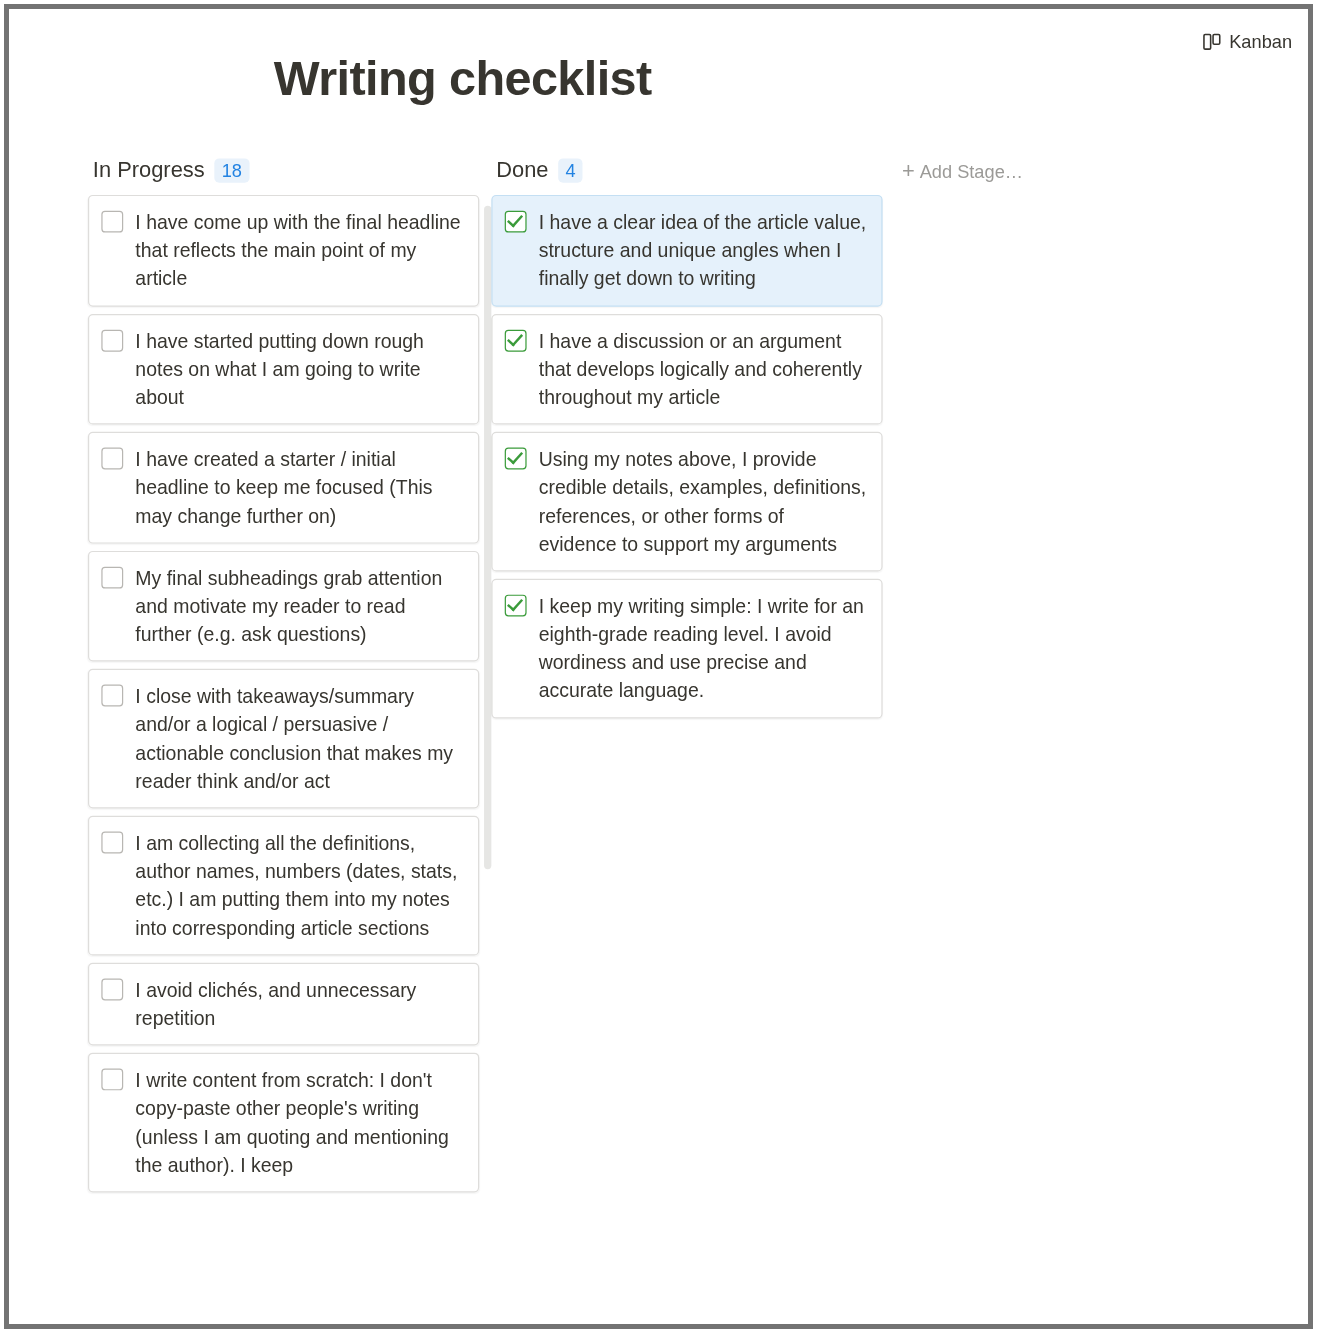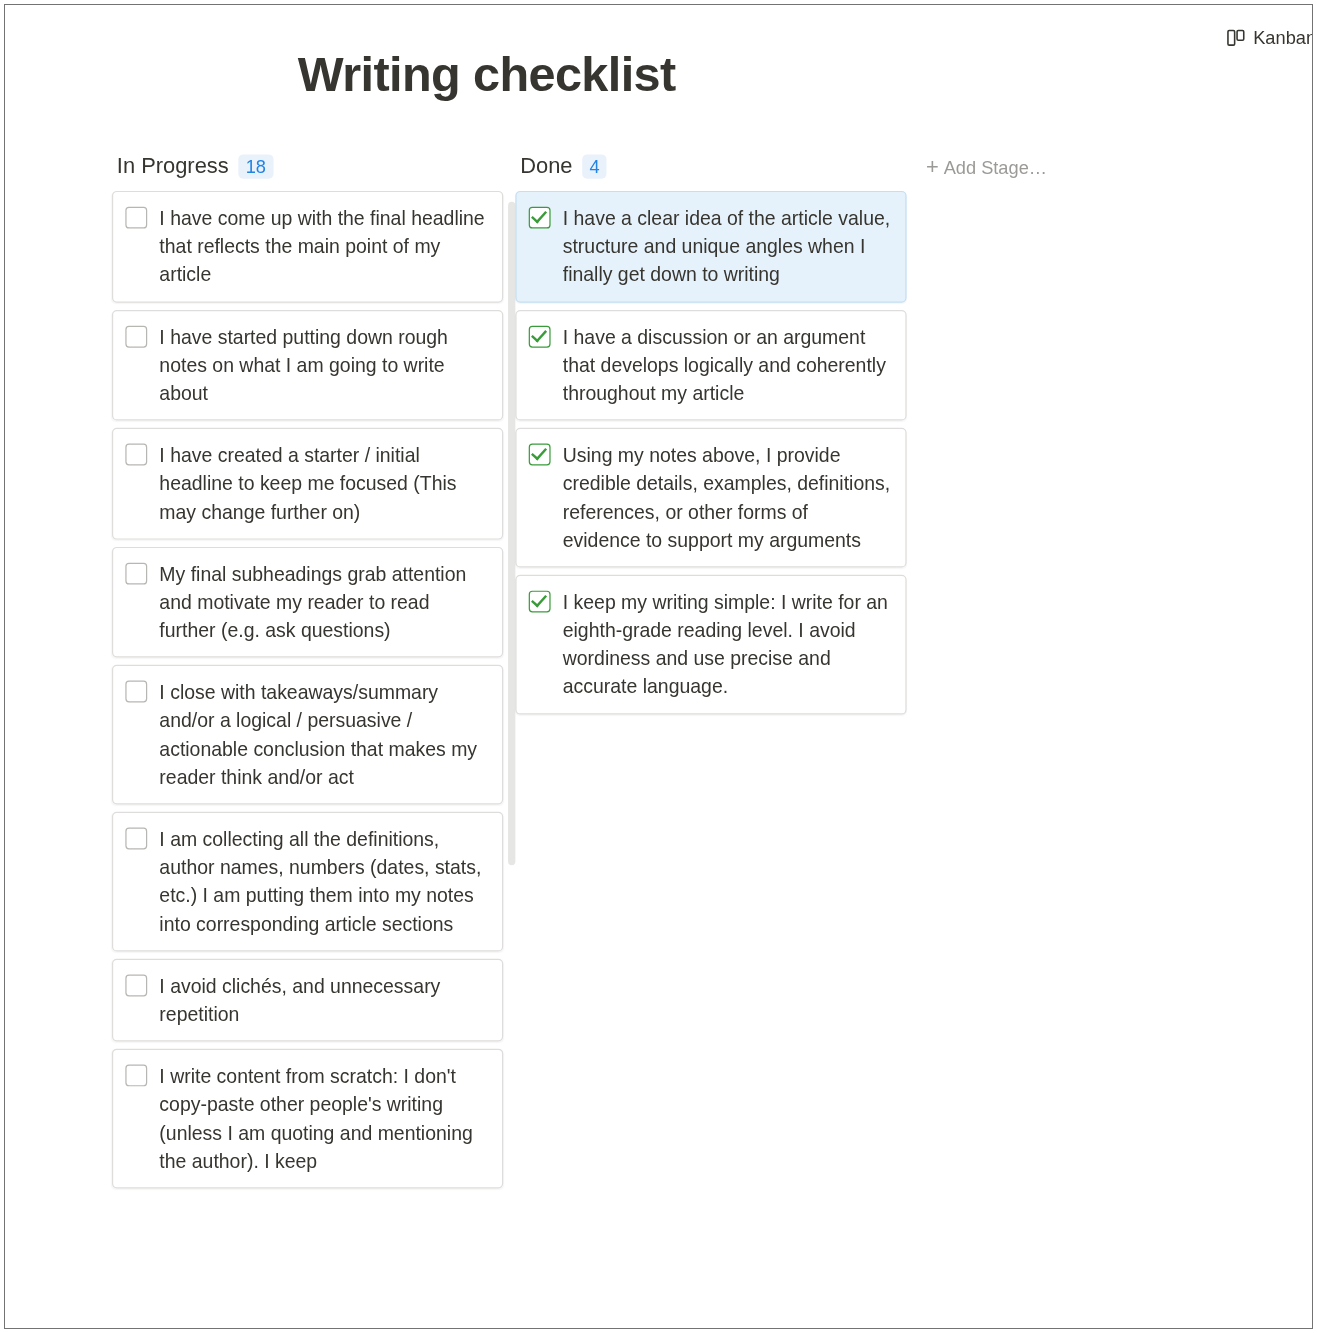--- a/index.html
+++ b/index.html
@@ -8,24 +8,23 @@
     background: #fff;
     color: #37352f;
     width: 1317px;
     height: 1333px;
     overflow: hidden;
     position: relative;
   }
   .canvas {
     position: absolute;
     top: 4px; left: 4px; right: 4px; bottom: 4px;
-    border: 1px solid #737373;
+    border: 5px solid #737373;
     background: #fff;
     overflow: hidden;
-    padding-left: 28px;
   }
   .scale {
     transform: scale(1.215);
     transform-origin: top left;
     width: 1076px;
     height: 1097px;
     position: relative;
   }
   .view-switch {
     position: absolute;

